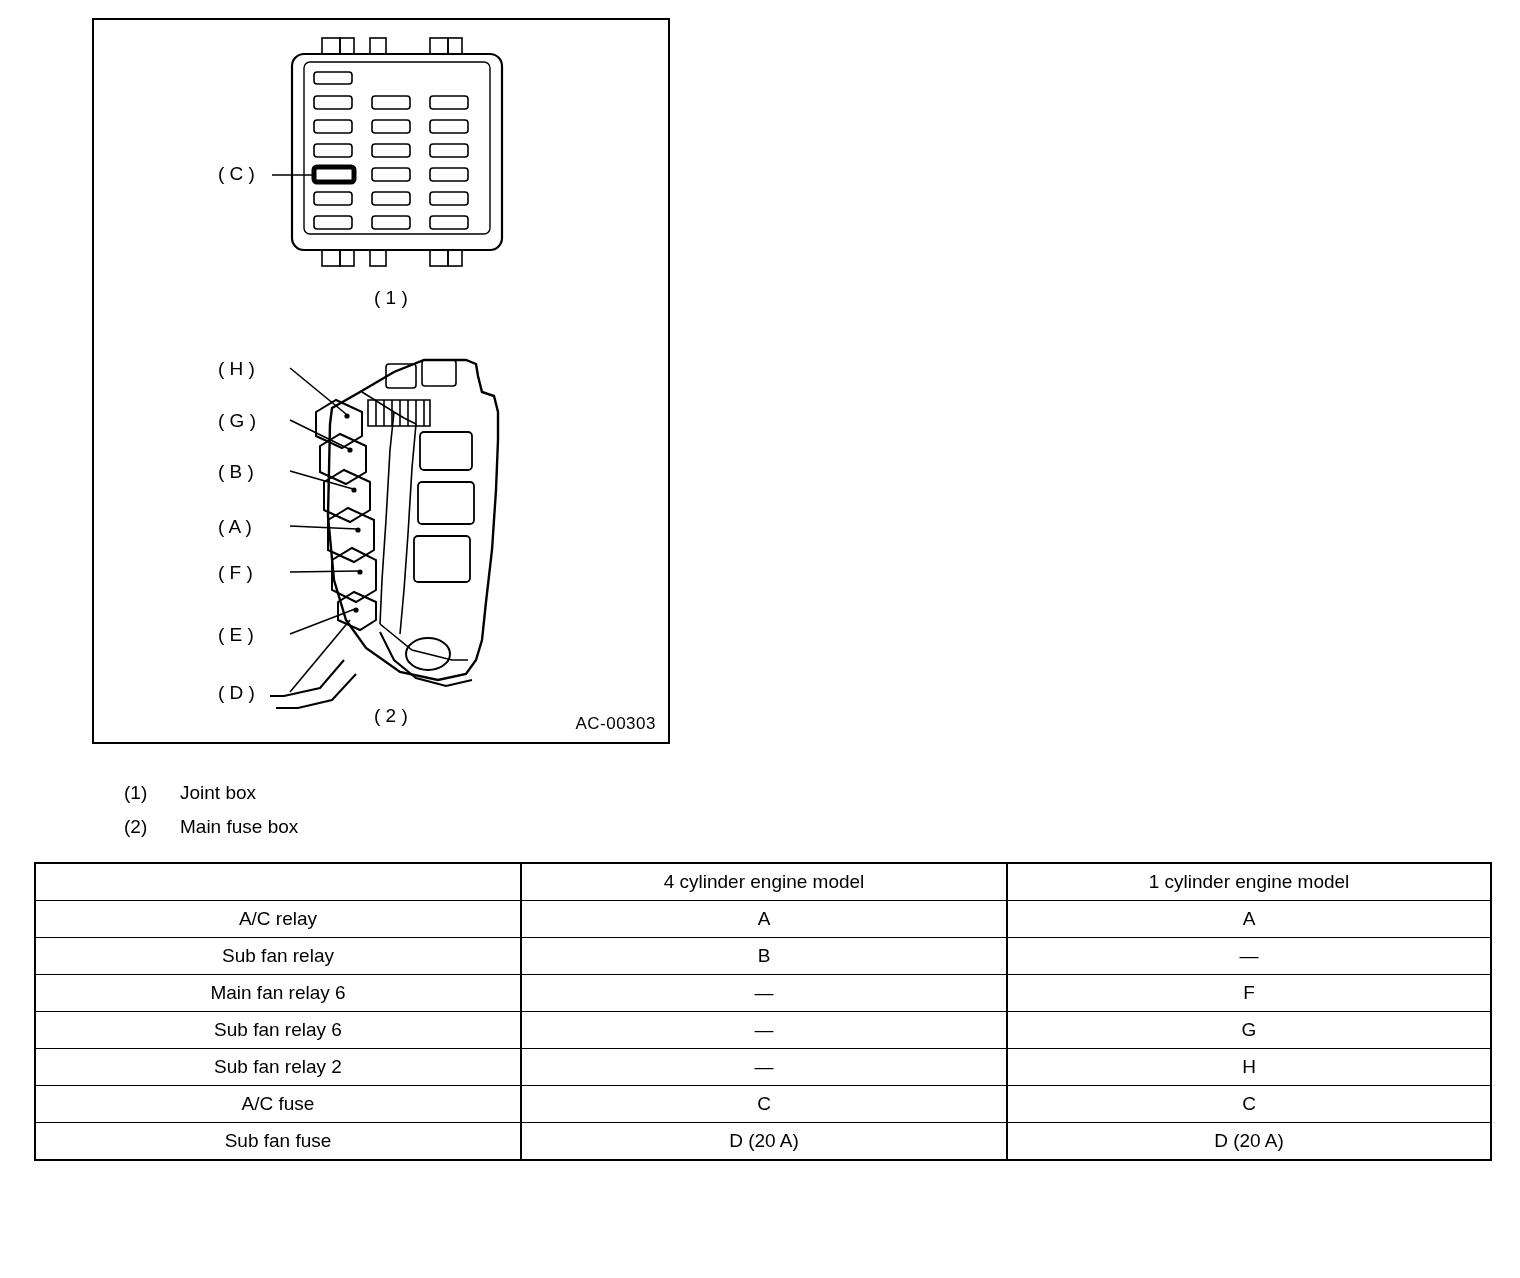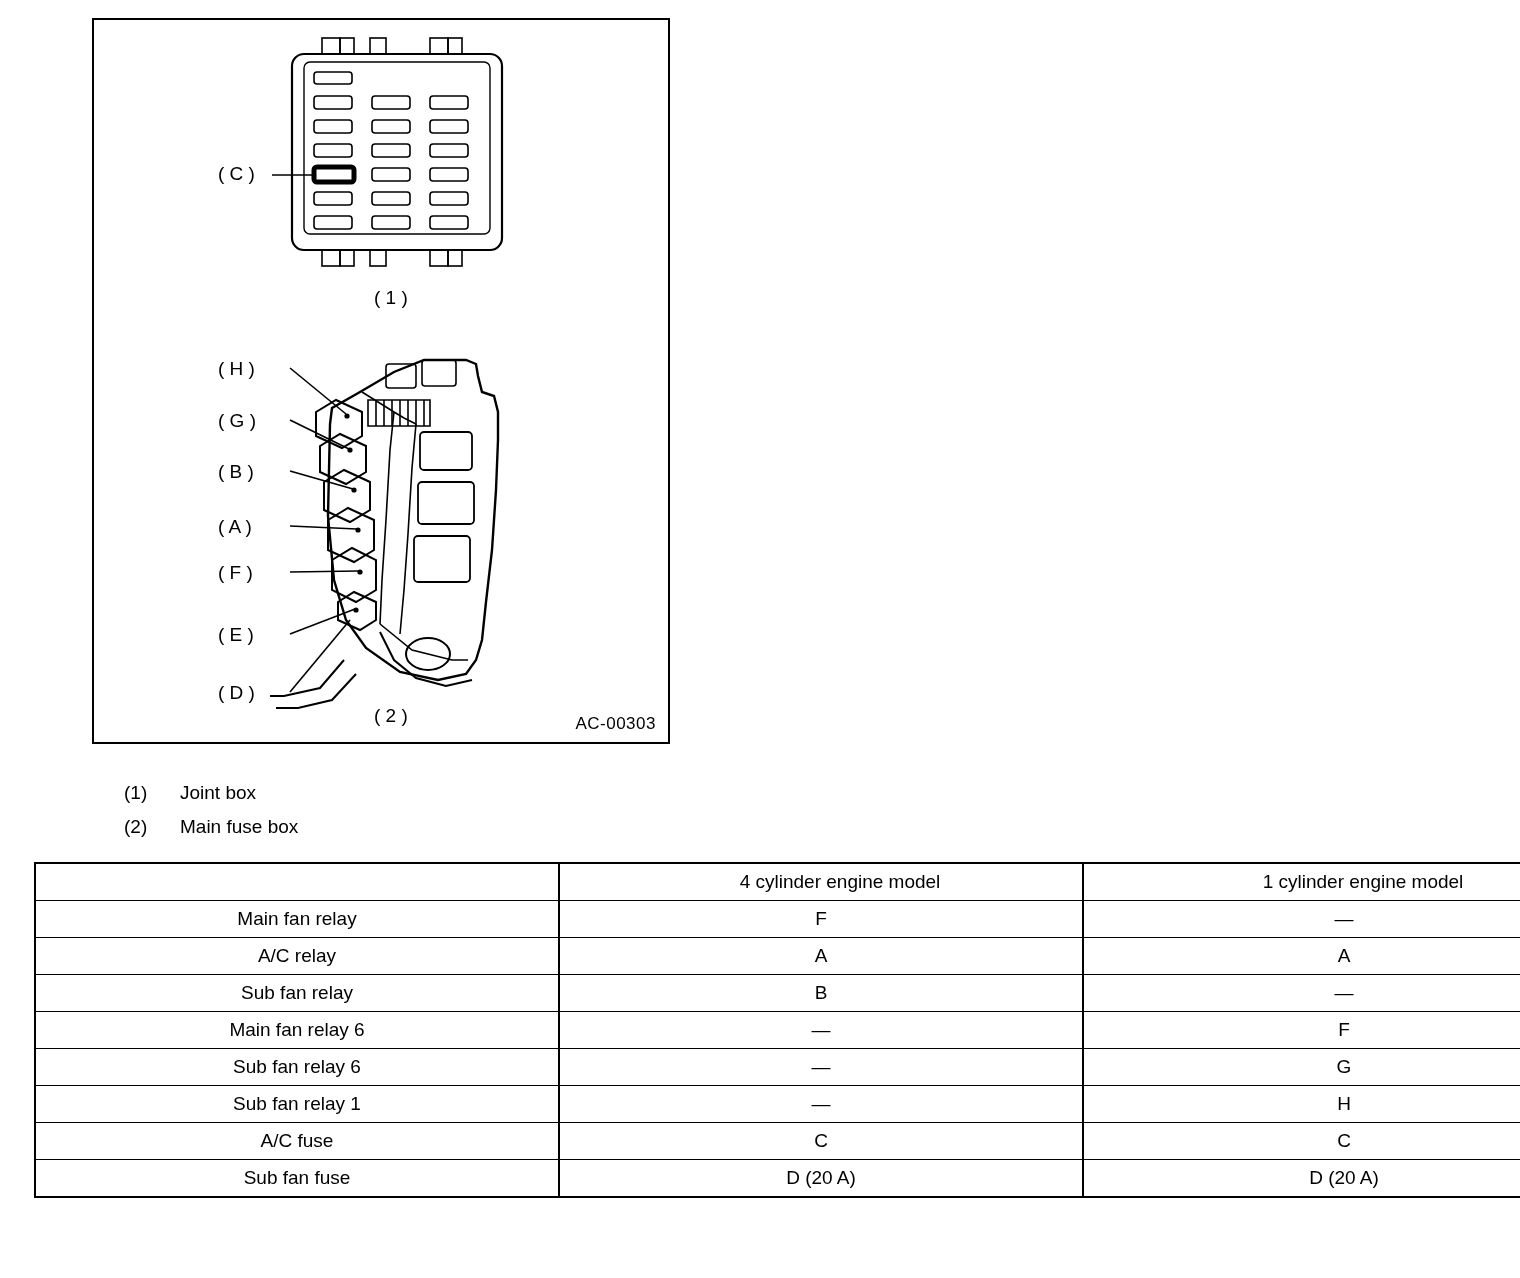--- a/index.html
+++ b/index.html
@@ -79,21 +79,20 @@
     padding: 0;
   }
   #relay-table .outer-left {
     border-left: 2px solid #000;
   }
   #relay-table .outer-right {
     border-right: 2px solid #000;
   }
   #relay-table tr:first-child td {
     border-top: 2px solid #000;
-    padding-left: 38px;
   }
   #relay-table tr:last-child td {
     border-bottom: 2px solid #000;
   }
   .col-name { width: 484px; }
   .col-4cyl { width: 484px; }
   .col-6cyl { width: 482px; }
   .thick-v {
     border-left: 2px solid #000 !important;
   }
@@ -253,46 +252,41 @@
 
 <table id="relay-table">
   <tbody>
       <tr>
     <td class="col-name outer-left"></td>
     <td class="col-4cyl thick-v">4 cylinder engine model</td>
     <td class="col-6cyl thick-v outer-right">1 cylinder engine model</td>
   </tr>
 
   <tr>
-    <td class="outer-left">Main fan relay</td>
-    <td class="thick-v">F</td>
-    <td class="thick-v outer-right">—</td>
-  </tr>
-  <tr>
     <td class="outer-left">A/C relay</td>
     <td class="thick-v">A</td>
     <td class="thick-v outer-right">A</td>
   </tr>
   <tr>
     <td class="outer-left">Sub fan relay</td>
     <td class="thick-v">B</td>
     <td class="thick-v outer-right">—</td>
   </tr>
   <tr>
     <td class="outer-left">Main fan relay 6</td>
     <td class="thick-v">—</td>
     <td class="thick-v outer-right">F</td>
   </tr>
   <tr>
     <td class="outer-left">Sub fan relay 6</td>
     <td class="thick-v">—</td>
     <td class="thick-v outer-right">G</td>
   </tr>
   <tr>
-    <td class="outer-left">Sub fan relay 1</td>
+    <td class="outer-left">Sub fan relay 2</td>
     <td class="thick-v">—</td>
     <td class="thick-v outer-right">H</td>
   </tr>
   <tr>
     <td class="outer-left">A/C fuse</td>
     <td class="thick-v">C</td>
     <td class="thick-v outer-right">C</td>
   </tr>
   <tr>
     <td class="outer-left">Sub fan fuse</td>

